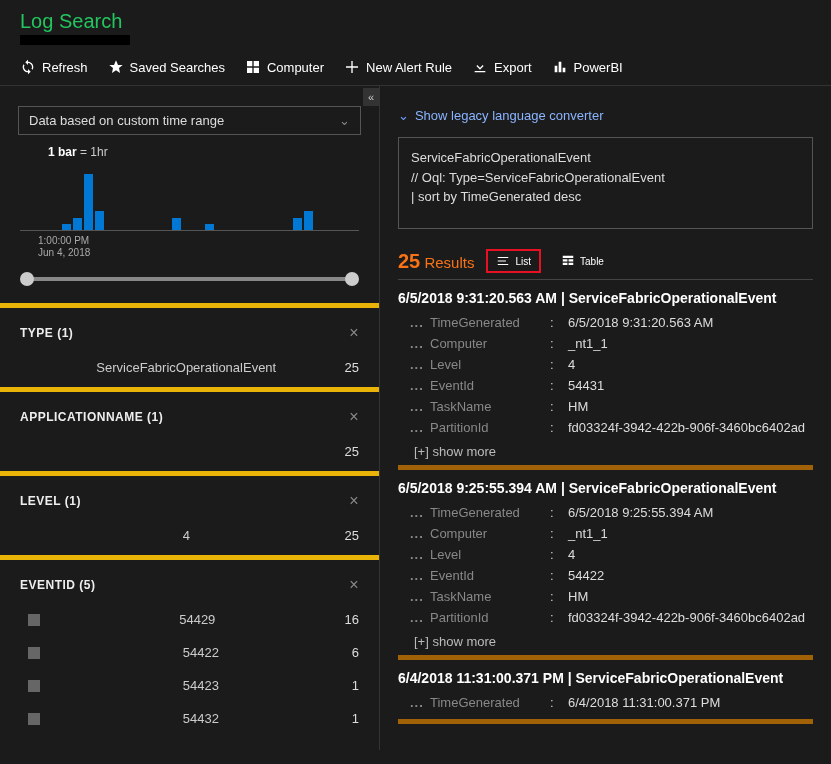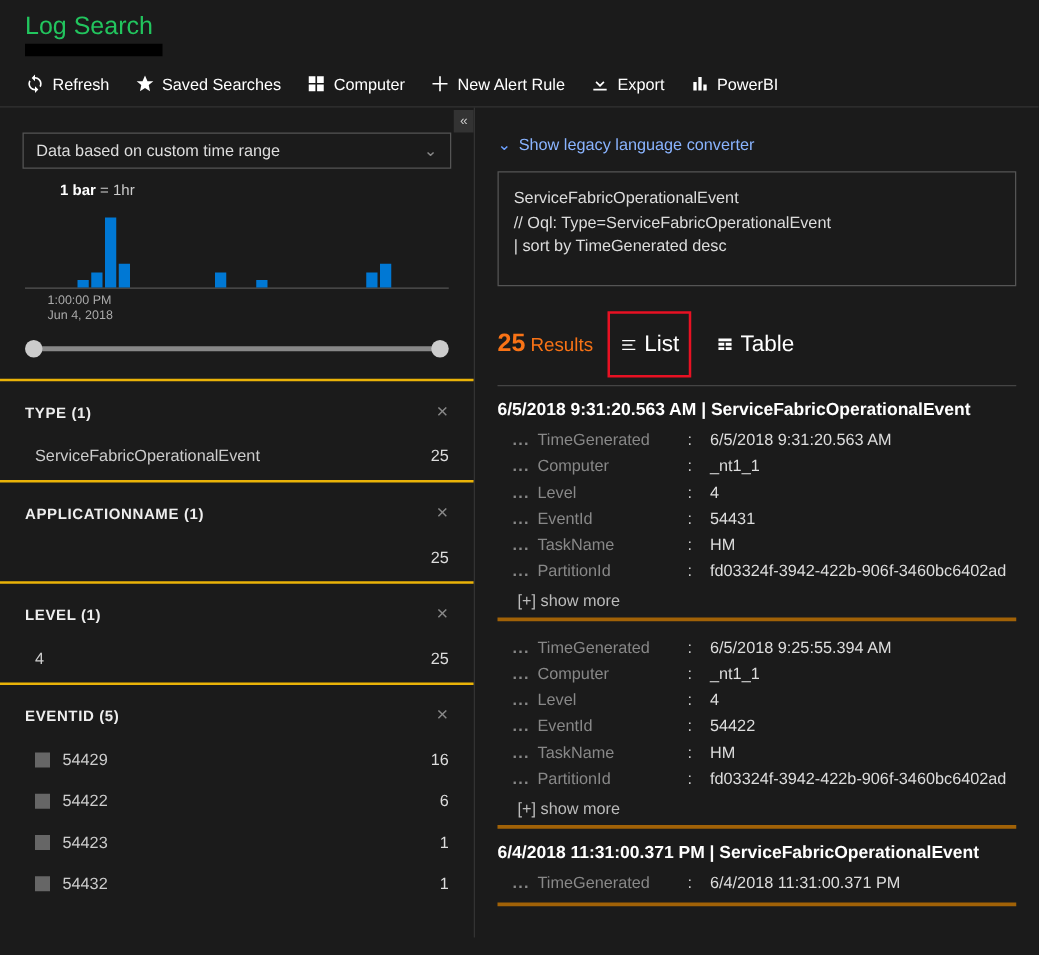--- a/index.html
+++ b/index.html
@@ -131,22 +131,23 @@
 }
 .slider-thumb {
   position: absolute;
   top: -1px;
   width: 14px;
   height: 14px;
   background: #ccc;
   border-radius: 50%;
 }
 .facet {
-  border-top: 2px solid #eab308;
+  border-top: 5px solid #eab308;
   padding: 0 18px;
+  text-align: center;
 }
 .facet-head {
   display: flex;
   justify-content: space-between;
   align-items: center;
   padding: 16px 2px 12px 2px;
   font-size: 12px;
   font-weight: 600;
   color: #eee;
   letter-spacing: 0.5px;
@@ -193,31 +194,31 @@
   margin-top: 20px;
   padding-bottom: 6px;
   border-bottom: 1px solid #444;
 }
 .results-count { font-size: 15px; color: #f97316; }
 .results-count b { font-size: 20px; font-weight: 600; }
 .view-btn {
   display: flex;
   align-items: center;
   gap: 5px;
-  padding: 14px 8px;
-  font-size: 18px;
+  padding: 3px 8px;
+  font-size: 10px;
   color: #fff;
   cursor: pointer;
 }
 .view-btn.highlight {
   border: 2px solid #e81123;
 }
 .log-entry {
   padding: 10px 0 6px 0;
-  border-bottom: 3px solid #a16207;
+  border-bottom: 5px solid #a16207;
 }
 .log-title {
   font-size: 14px;
   font-weight: 600;
   color: #fff;
   margin-bottom: 6px;
 }
 .log-row {
   display: flex;
   align-items: center;
@@ -453,20 +454,21 @@
           </div>
           <div class="log-row">
             <span class="dots">...</span>
             <span class="key">PartitionId</span>
             <span class="colon">:</span>
             <span class="val">fd03324f-3942-422b-906f-3460bc6402ad</span>
           </div>
           <div class="show-more">[+] show more</div>
         </div>
         <div class="log-entry">
+          <div class="log-title">6/5/2018 9:25:55.394 AM | ServiceFabricOperationalEvent</div>
           <div class="log-row">
             <span class="dots">...</span>
             <span class="key">TimeGenerated</span>
             <span class="colon">:</span>
             <span class="val">6/5/2018 9:25:55.394 AM</span>
           </div>
           <div class="log-row">
             <span class="dots">...</span>
             <span class="key">Computer</span>
             <span class="colon">:</span>

